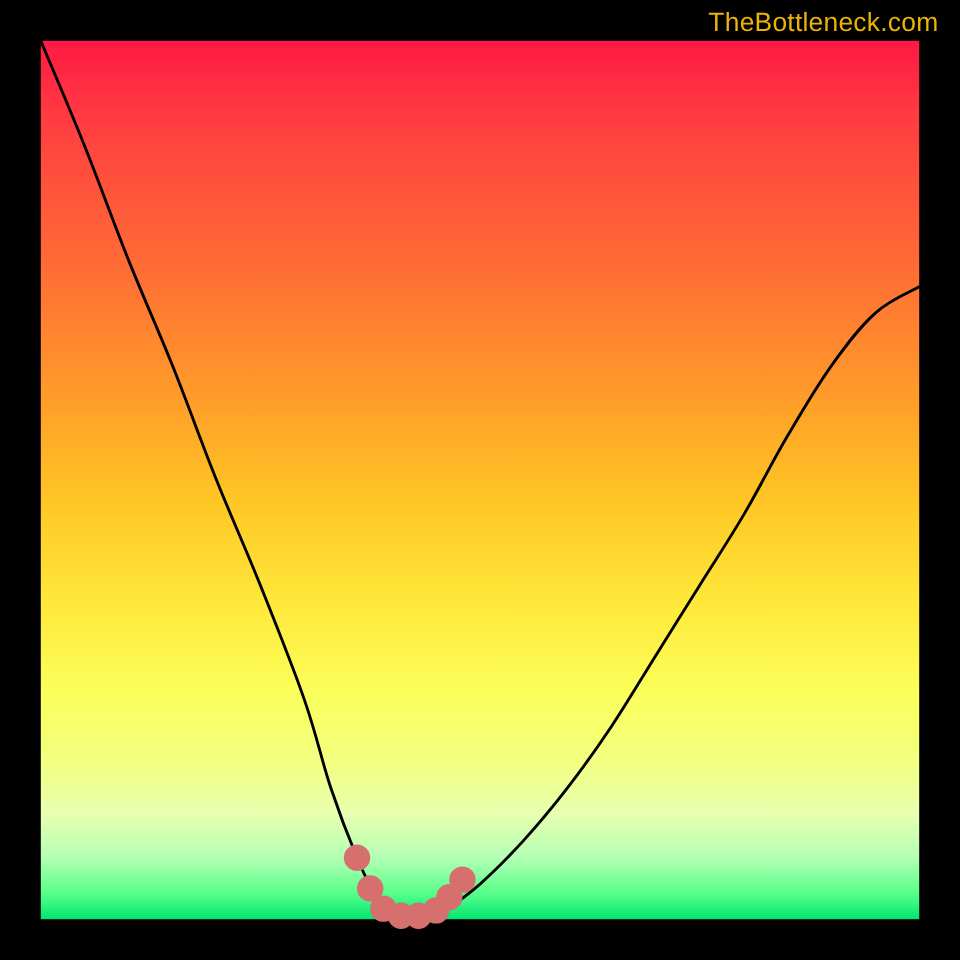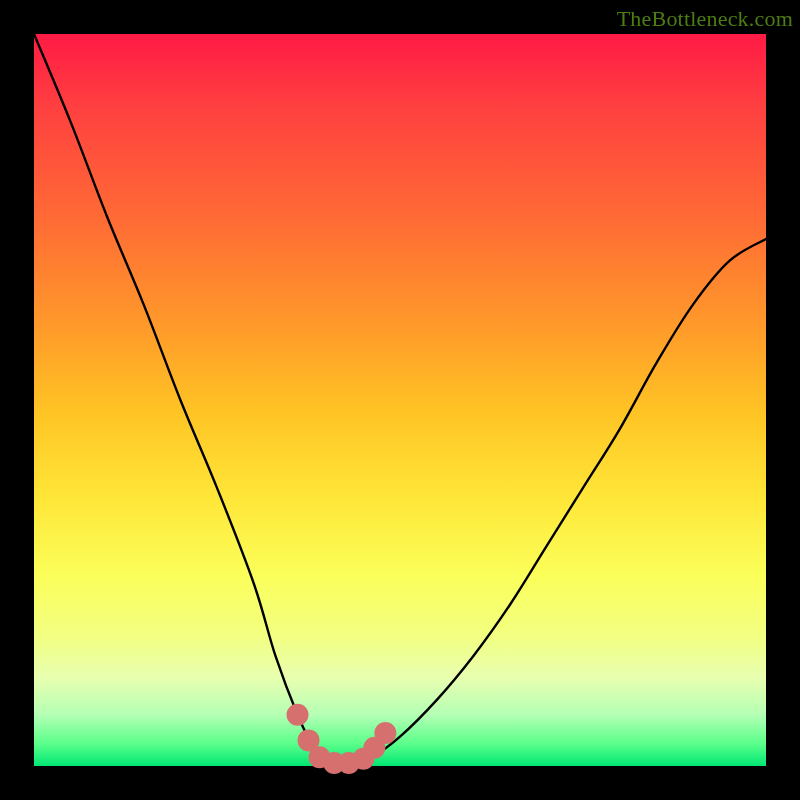--- a/index.html
+++ b/index.html
@@ -38,26 +38,25 @@
       #f2ff80 82%,
       #e8ffb0 88%,
       #b4ffb4 93%,
       #5aff8a 97%,
       #00e673 100%
     );
   }
   .watermark {
     position: absolute;
     top: 6px;
-    right: 7px;
-    color: #4d7c0f;
+    right: 18px;
+    color: #eab308;
     font-size: 22px;
     letter-spacing: 0.2px;
     user-select: none;
-    font-family: Liberation Serif, serif;
   }
   svg.curve {
     position: absolute;
     left: 0;
     top: 0;
     width: 732px;
     height: 732px;
     overflow: visible;
   }
 </style>

